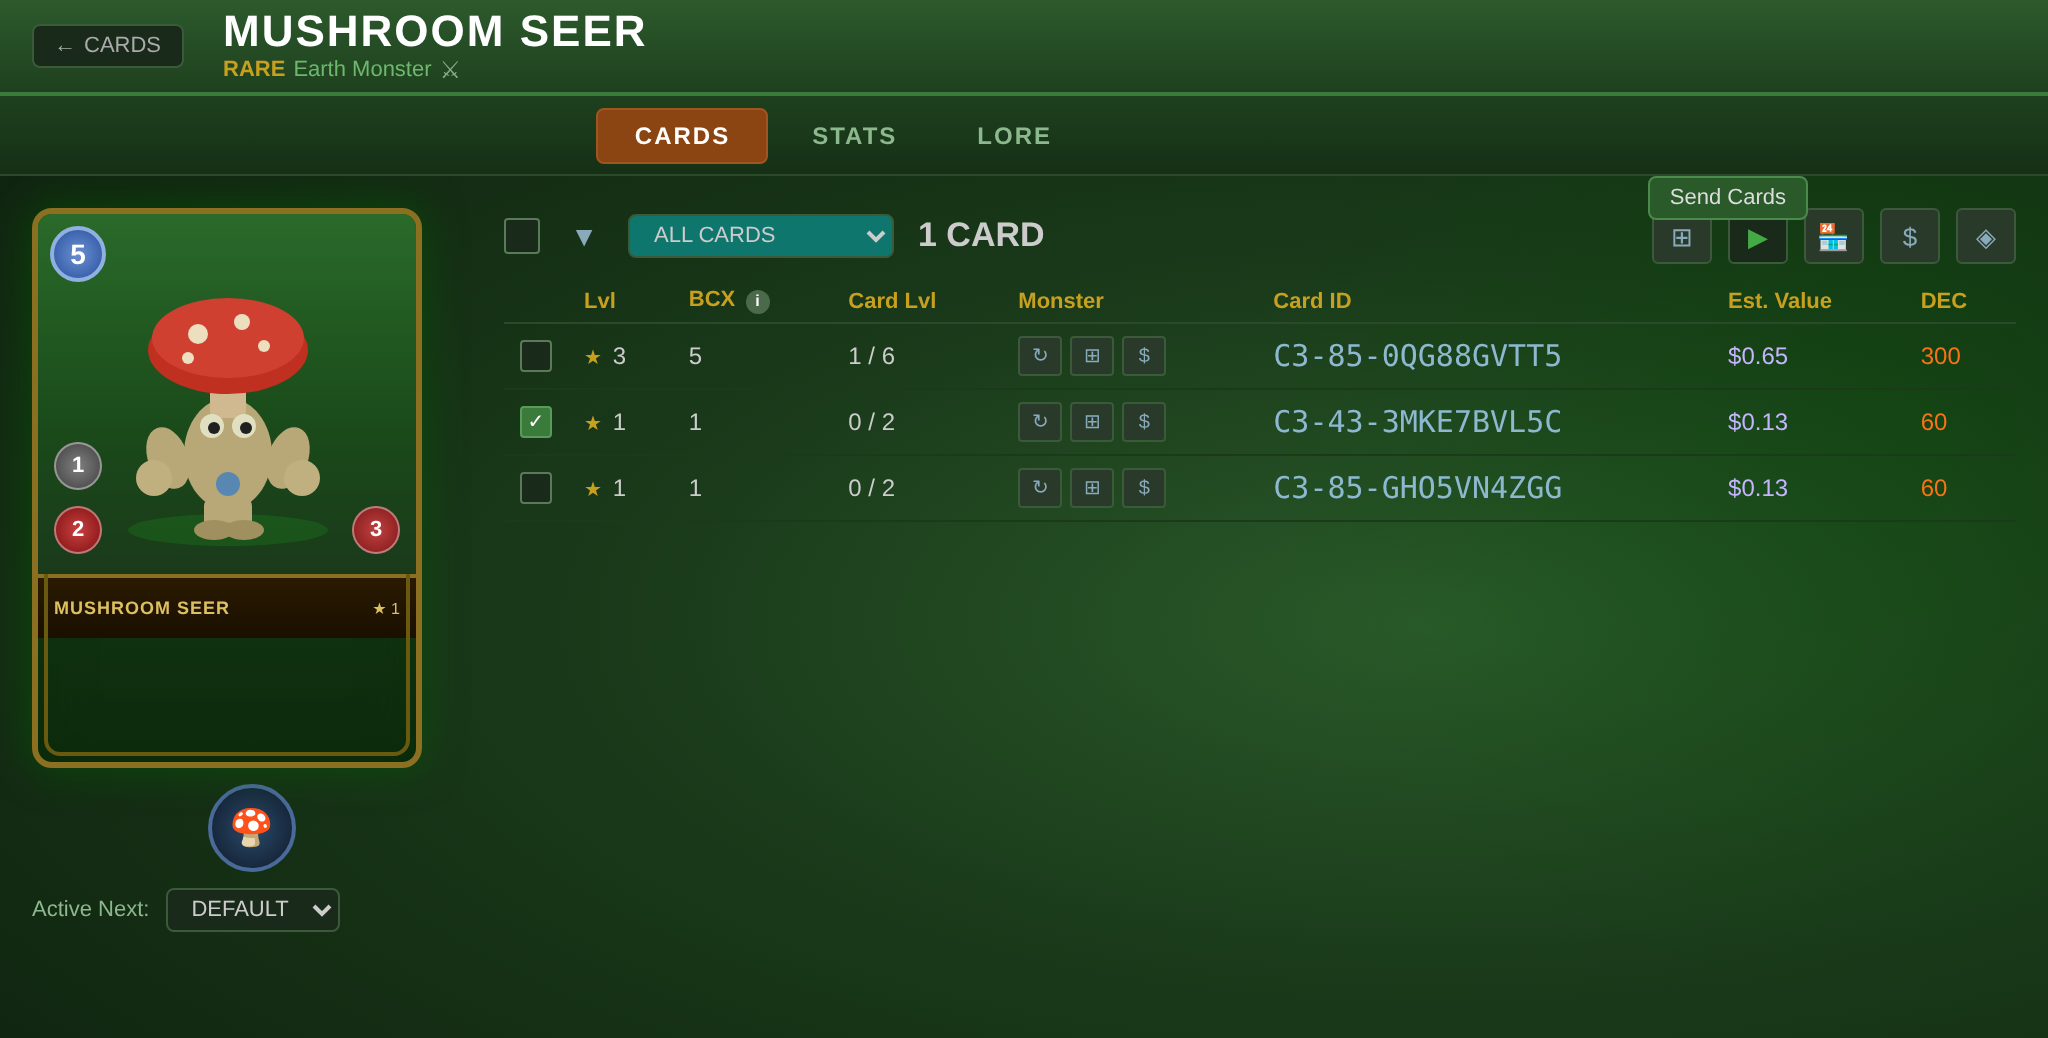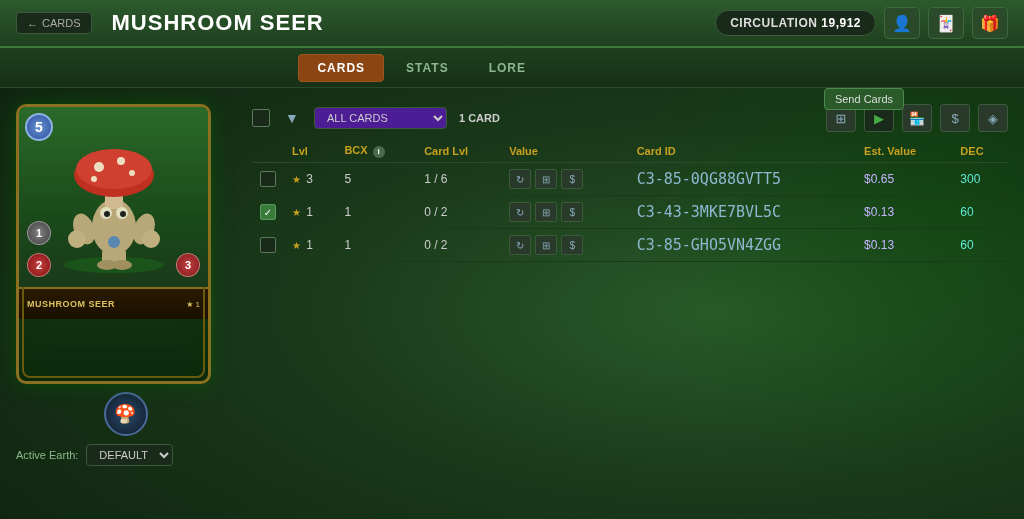--- a/index.html
+++ b/index.html
@@ -289,31 +289,31 @@
       border-radius: 2px;
     }
     .filter-icon-btn {
       width: 28px; height: 28px;
       display: flex; align-items: center; justify-content: center;
       color: #8ab;
       cursor: pointer;
       font-size: 14px;
     }
     .filter-select {
-      background: #4c1d95;
+      background: #0f766e;
       border: 1px solid #3a5a3a;
       border-radius: 4px;
       color: #ccc;
       padding: 3px 8px;
       font-size: 11px;
       min-width: 100px;
       cursor: pointer;
     }
     .card-count {
-      font-size: 11px;
+      font-size: 17px;
       font-weight: bold;
       color: #ccc;
       margin-left: 4px;
     }
     .toolbar-spacer { flex: 1; }
     .action-icon {
       width: 30px; height: 28px;
       background: #2a3a2a;
       border: 1px solid #3a5a3a;
       border-radius: 3px;
@@ -401,46 +401,42 @@
     .card-id {
       font-family: monospace;
       font-size: 15px;
       color: #8db8cf;
     }
     .est-value {
       color: #c4b5fd;
       font-size: 12px;
     }
     .dec-value {
-      color: #5eead4;
+      color: #f97316;
       font-size: 12px;
       margin-top: 12px;
     }
   </style>
 </head>
 <body>
 
 <div class="bg"></div>
 <div class="bg-tree"></div>
 
 <div class="header">
   <button class="back-btn">
     <span>CARDS</span>
   </button>
   <div class="card-title-section">
     <div class="card-name">MUSHROOM SEER</div>
-  </div>
-  <div class="header-right">
-    <div class="circulation-badge">
-      <span>CIRCULATION</span>
-      <span class="circulation-num">19,912</span>
+    <div class="card-subtitle">
+      <span class="rare-badge">RARE</span>
+      <span>Earth Monster</span>
+      <span class="monster-icon">⚔</span>
     </div>
-    <div class="icon-btn">👤</div>
-    <div class="icon-btn">🃏</div>
-    <div class="icon-btn">🎁</div>
   </div>
 </div>
 
 <div class="nav-tabs">
   <div class="nav-tabs-inner">
     <div class="tab active">CARDS</div>
     <div class="tab">STATS</div>
     <div class="tab">LORE</div>
   </div>
   <div class="send-cards-tooltip">Send Cards</div>
@@ -506,21 +502,21 @@
           <span>★ 1</span>
         </div>
       </div>
     </div>
 
     <div class="card-ability-section">
       <div class="ability-circle">🍄</div>
     </div>
 
     <div class="active-skin">
-      <span>Active Earth:</span>
+      <span>Active Next:</span>
       <select class="skin-select">
         <option>DEFAULT</option>
         <option>GOLD</option>
       </select>
     </div>
   </div>
 
   <div class="table-section">
 
     <div class="table-toolbar">
@@ -540,21 +536,21 @@
       <div class="action-icon">◈</div>
     </div>
 
     <table class="data-table">
       <thead>
         <tr>
           <th style="width:24px;"></th>
           <th>Lvl</th>
           <th>BCX <span class="info-icon">i</span></th>
           <th>Card Lvl</th>
-          <th>Value</th>
+          <th>Monster</th>
           <th>Card ID</th>
           <th>Est. Value</th>
           <th>DEC</th>
         </tr>
       </thead>
       <tbody id="table-body">
 
       <tr>
     <td>
       <div class="row-checkbox "></div>

